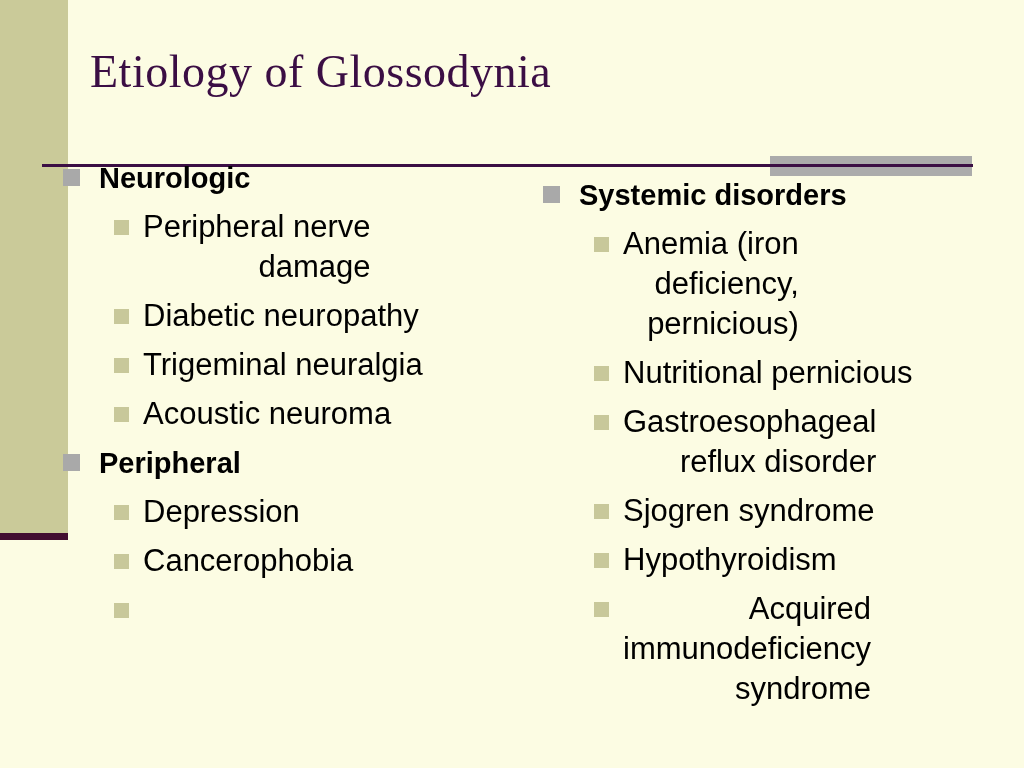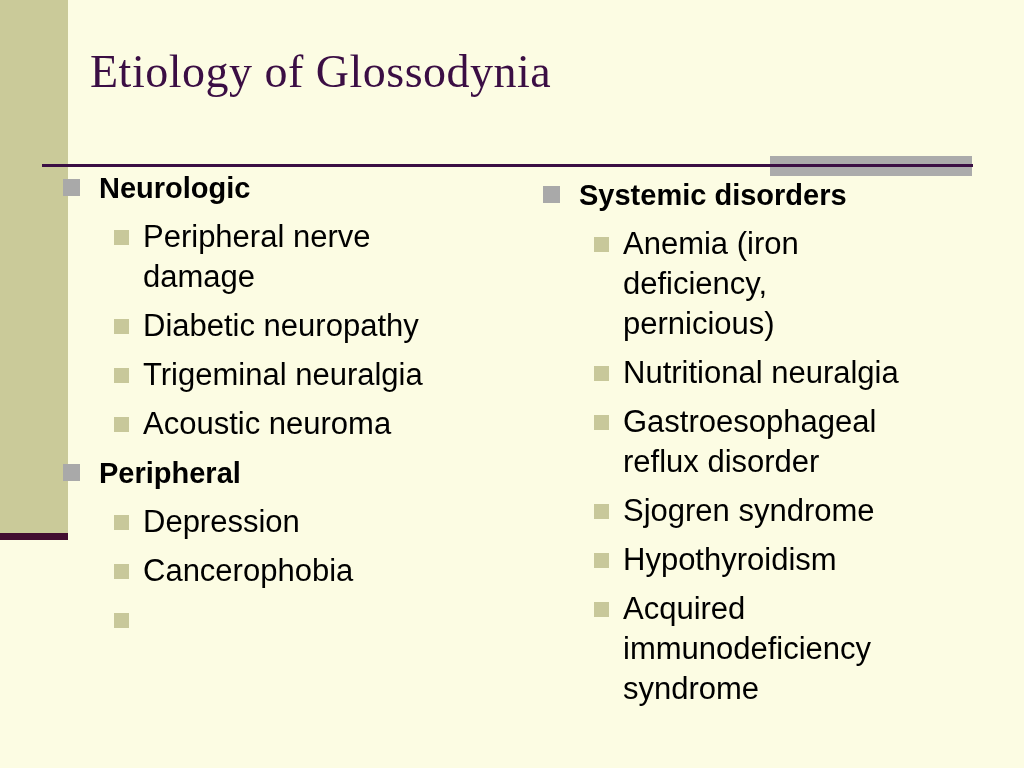--- a/index.html
+++ b/index.html
@@ -40,21 +40,21 @@
     position: absolute;
     left: 42px; top: 164px;
     width: 931px; height: 3px;
     background: var(--title, #3B0E44);
   }
   .col {
     position: absolute;
     display: flex;
     flex-direction: column;
   }
-  .col-left  { left: 63px;  top: 168px; width: 440px; }
+  .col-left  { left: 63px;  top: 158px; width: 440px; }
   .col-right { left: 543px; top: 175px; width: 450px; }
   .row {
     display: flex;
     align-items: flex-start;
     margin-bottom: 9px;
   }
   .row .txt {
     white-space: pre-line;
     line-height: 40px;
     font-size: 31px;
@@ -64,21 +64,21 @@
     font-size: 29px;
     font-weight: bold;
   }
   .bullet {
     flex: 0 0 auto;
     width: 17px; height: 17px;
     margin-top: 11px;
     margin-right: 19px;
     background: var(--b1, #A9A9A9);
   }
-  .row.l2 { padding-left: 51px; }
+  .row.l2 { padding-left: 51px; text-align: right; }
   .row.l2 .bullet {
     width: 15px; height: 15px;
     margin-top: 13px;
     margin-right: 14px;
     background: var(--b2, #C8C89A);
   }
 </style>
 </head>
 <body>
 
@@ -140,21 +140,21 @@
       <span class="txt">Systemic disorders</span>
     </div>
     <div class="row l2">
       <span class="bullet"></span>
       <span class="txt">Anemia (iron
 deficiency,
 pernicious)</span>
     </div>
     <div class="row l2">
       <span class="bullet"></span>
-      <span class="txt">Nutritional neuralgia</span>
+      <span class="txt">Nutritional pernicious</span>
     </div>
     <div class="row l2">
       <span class="bullet"></span>
       <span class="txt">Gastroesophageal
 reflux disorder</span>
     </div>
     <div class="row l2">
       <span class="bullet"></span>
       <span class="txt">Sjogren syndrome</span>
     </div>

